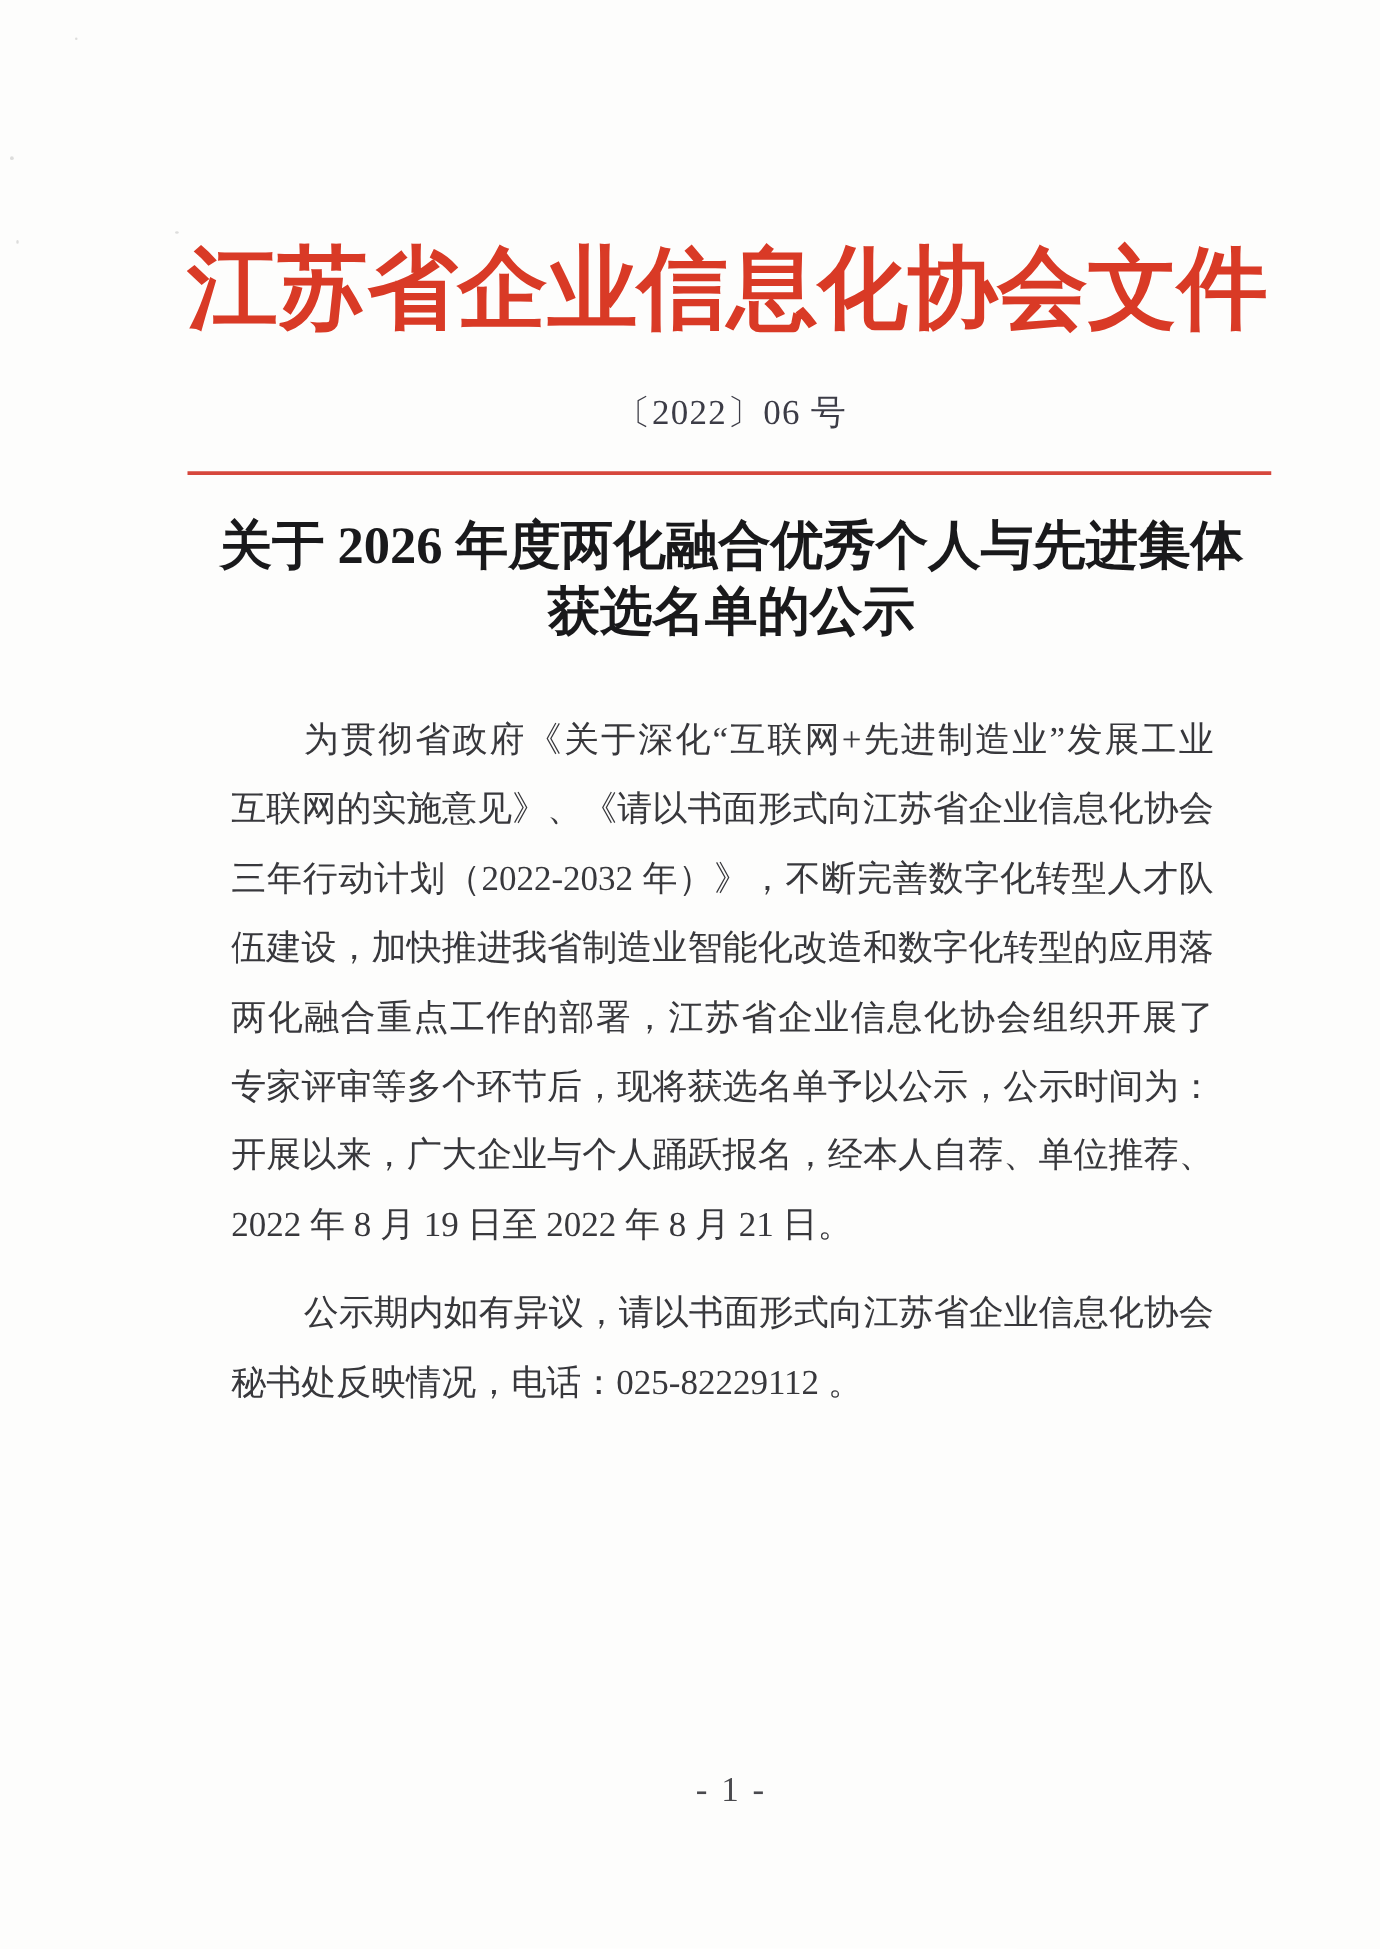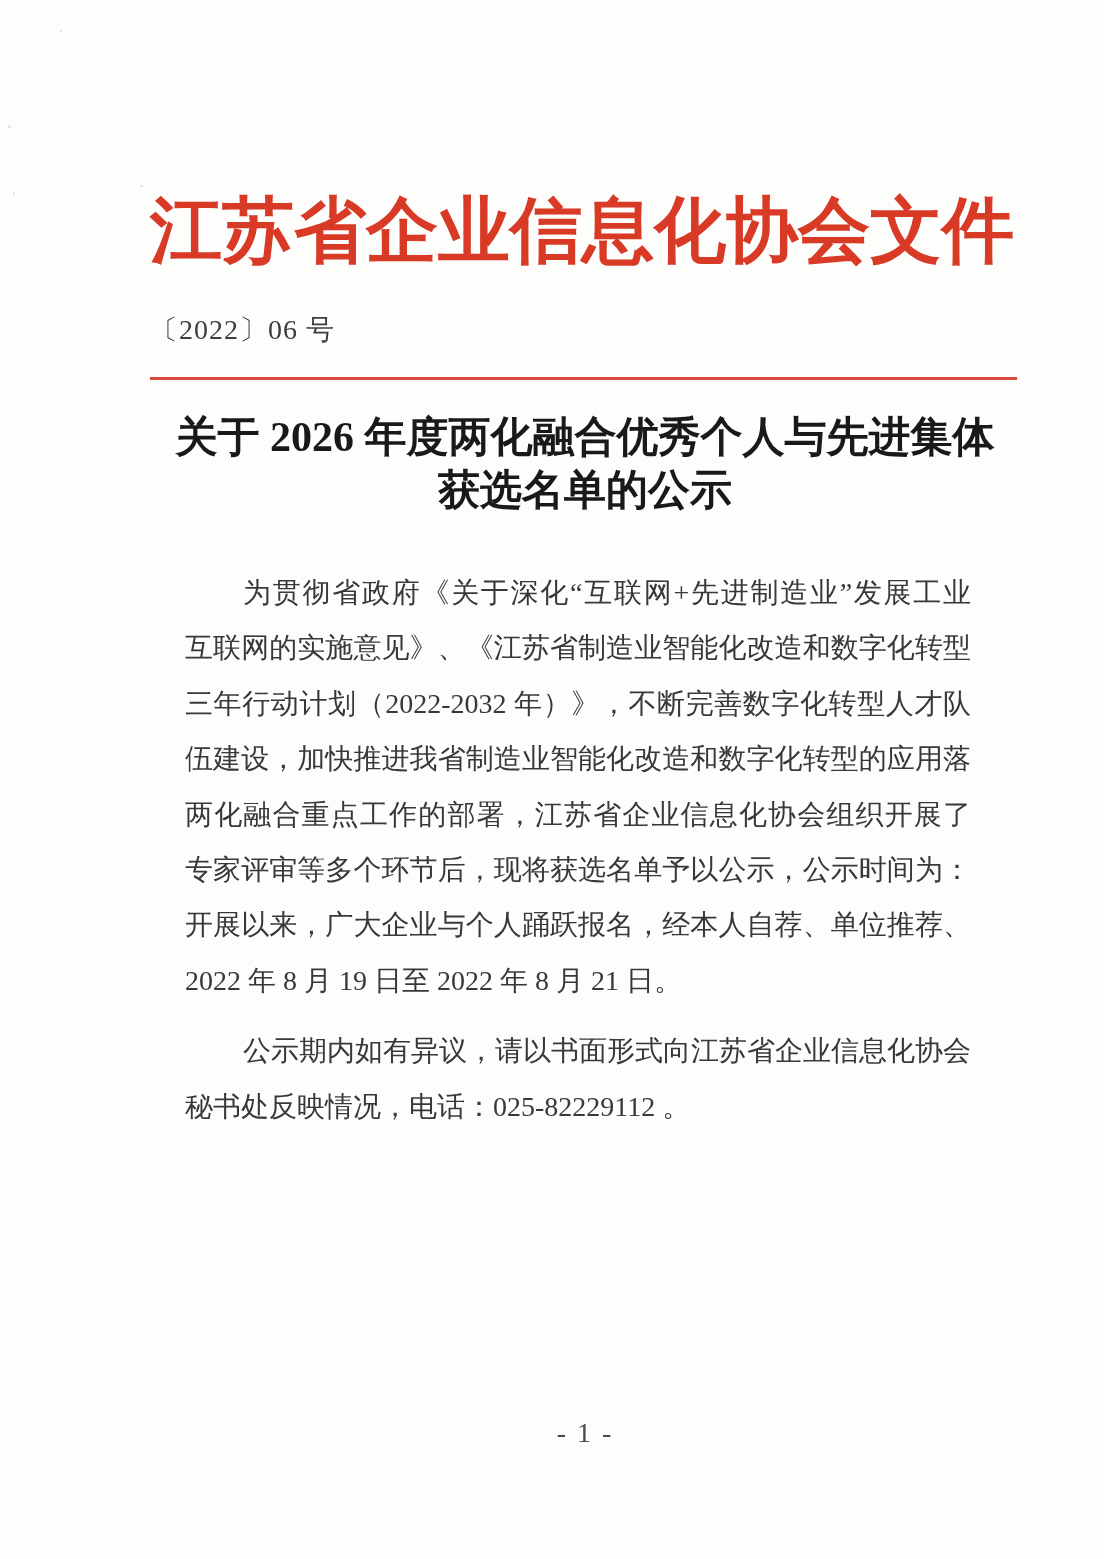--- a/index.html
+++ b/index.html
@@ -37,21 +37,21 @@
     line-height: 1.1;
     font-weight: 700;
     color: var(--accent-red, #d93a26);
     white-space: nowrap;
   }
   .doc-number {
     position: absolute;
     top: 311px;
     left: 150px;
     width: 870px;
-    text-align: left;
+    text-align: center;
     font-size: 28px;
     letter-spacing: 1px;
     color: var(--doc-number-text, #3c3c46);
   }
   .red-divider {
     position: absolute;
     top: 377px;
     left: 150px;
     width: 867px;
     height: 3px;
@@ -122,21 +122,21 @@
 
   <h2 class="doc-title">
     <span class="t-line">关于 2026 年度两化融合优秀个人与先进集体</span>
     <span class="t-line">获选名单的公示</span>
   </h2>
 
   <div class="body-text">
 
     <div class="paragraph">
       <div class="bline indent just">为贯彻省政府《关于深化“互联网+先进制造业”发展工业</div>
-      <div class="bline just">互联网的实施意见》、《江苏省制造业智能化改造和数字化转型</div>
+      <div class="bline just">互联网的实施意见》、《请以书面形式向江苏省企业信息化协会</div>
       <div class="bline just">三年行动计划（2022-2032 年）》，不断完善数字化转型人才队</div>
       <div class="bline just">伍建设，加快推进我省制造业智能化改造和数字化转型的应用落</div>
       <div class="bline just">两化融合重点工作的部署，江苏省企业信息化协会组织开展了</div>
       <div class="bline just">专家评审等多个环节后，现将获选名单予以公示，公示时间为：</div>
       <div class="bline just">开展以来，广大企业与个人踊跃报名，经本人自荐、单位推荐、</div>
       <div class="bline last">2022 年 8 月 19 日至 2022 年 8 月 21 日。</div>
     </div>
 
     <div class="paragraph">
       <div class="bline indent just">公示期内如有异议，请以书面形式向江苏省企业信息化协会</div>

